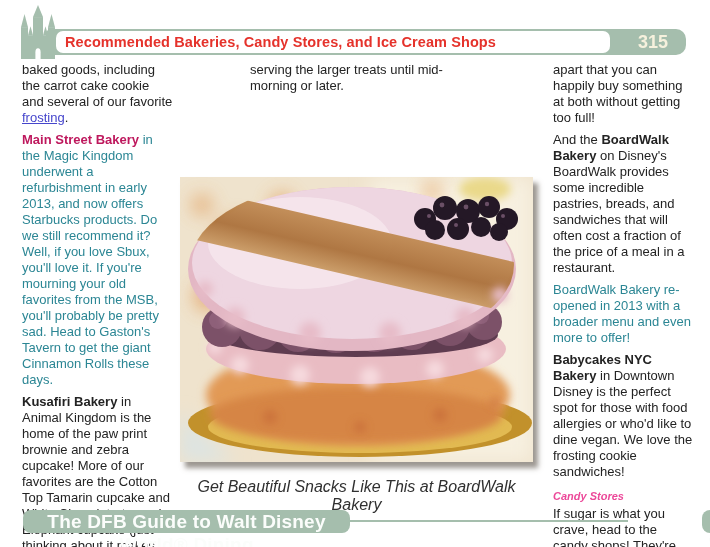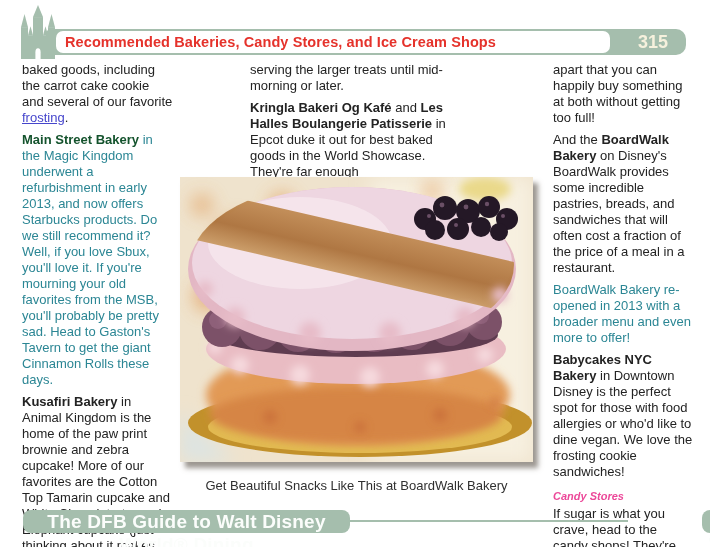--- a/index.html
+++ b/index.html
@@ -28,34 +28,34 @@
   
   .col { position:absolute; top:62px; font-size:13px; line-height:16px; }
   .col p { margin:0 0 6px 0; }
   .col-1 { left:22px;  width:207px; }
   .col-2 { left:250px; width:212px; }
   .col-3 { left:482px; width:212px; }
   .sp1 { float:right; width:56px; height:400px; margin-top:102px; }
   .sp3 { float:left;  width:71px; height:400px; margin-top:102px; }
   b { font-weight:bold; }
   .teal   { color:#2b8694; }
-  .teal b, .tealb { color:#14532d; font-weight:bold; }
+  .teal b, .tealb { color:#be185d; font-weight:bold; }
   a.body-link { color:#4545cc; text-decoration:underline; cursor:pointer; }
   .section-heading { font-weight:bold; font-style:italic; font-size:11px; margin:8px 0 2px 0; color:#ec4899; }
 
   
   .photo {
     position:absolute; left:180px; top:177px; width:353px; height:285px;
     box-shadow:5px 6px 5px rgba(75,65,55,0.55);
     background:#efe3cd;
   }
   .photo svg { display:block; }
   .caption {
     position:absolute; left:180px; top:478px; width:353px; text-align:center;
-    font-size:13px; color:#303030;
+    font-style:italic; font-size:16px; color:#303030;
   }
 
   
   .footer-pill {
     position:absolute; top:510px; height:23px; background:#a5bead; border-radius:8px;
     color:#fbfdfb; font-weight:bold; font-size:19px; line-height:23px; text-align:center;
     letter-spacing:0.2px;
   }
   .footer-left  { left:23px;  width:327px; }
   .footer-right { left:662px; width:66px;margin-left:40px; }
@@ -91,21 +91,20 @@
 
   <div class="col col-1">
     <div class="sp1"></div>
     <p><span>baked goods, including the carrot cake cookie and several of our favorite </span><a class="body-link">frosting</a><span>.</span></p>
     <p class="teal"><b>Main Street Bakery</b><span> in the Magic Kingdom underwent a refurbishment in early 2013, and now offers Starbucks products. Do we still recommend it? Well, if you love Sbux, you'll love it. If you're mourning your old favorites from the MSB, you'll probably be pretty sad. Head to Gaston's Tavern to get the giant Cinnamon Rolls these days.</span></p>
     <p><b>Kusafiri Bakery</b><span> in Animal Kingdom is the home of the paw print brownie and zebra cupcake! More of our favorites are the Cotton Top Tamarin cupcake and White Chocolate-topped Elephant cupcake (just thinking about it makes my mouth water!). This spot is basically a pick-up window and doesn't tend to start</span></p>
   </div>
 
   <div class="col col-2">
     <p><span>serving the larger treats until mid-morning or later.</span></p>
-    <p><b>Kringla Bakeri Og Kafé</b><span> and </span><b>Les Halles Boulangerie Patisserie</b><span> in Epcot duke it out for best baked goods in the World Showcase. They're far enough</span></p>
   </div>
 
   <div class="col col-3">
     <div class="sp3"></div>
     <p><span>apart that you can happily buy something at both without getting too full!</span></p>
     <p><span>And the </span><b>BoardWalk Bakery</b><span> on Disney's BoardWalk provides some incredible pastries, breads, and sandwiches that will often cost a fraction of the price of a meal in a restaurant.</span></p>
     <p class="teal"><span>BoardWalk Bakery re-opened in 2013 with a broader menu and even more to offer!</span></p>
     <p><b>Babycakes NYC Bakery</b><span> in Downtown Disney is the perfect spot for those with food allergies or who'd like to dine vegan. We love the frosting cookie sandwiches!</span></p>
     <div class="section-heading">Candy Stores</div>
     <p><span>If sugar is what you crave, head to the candy shops! They're always</span></p>

